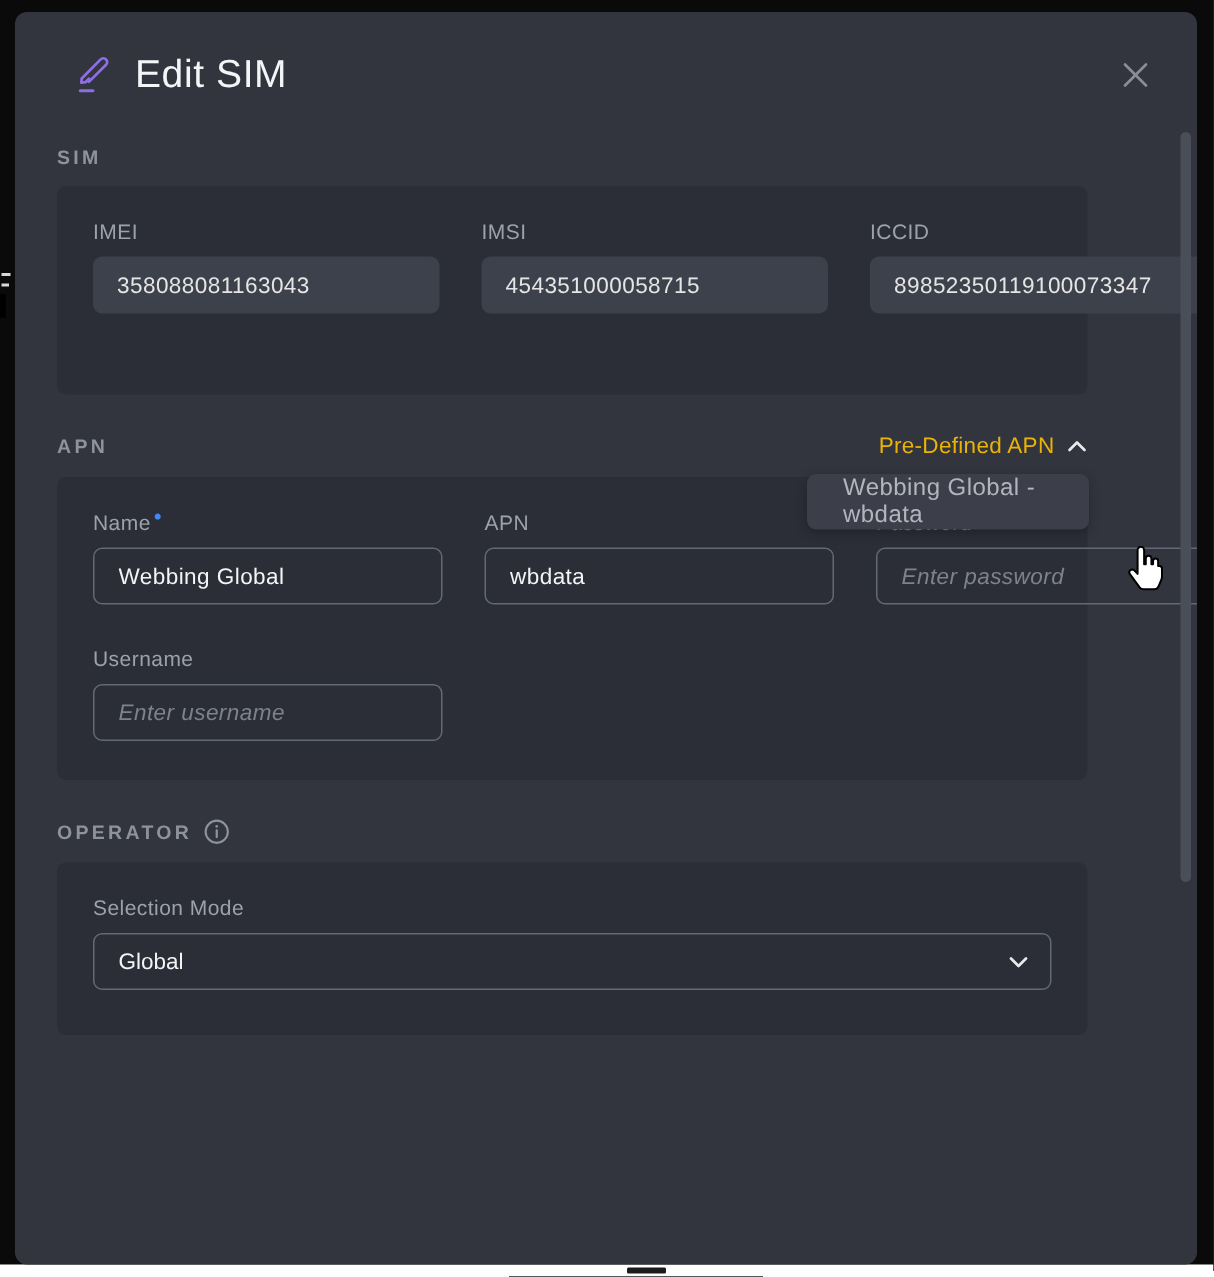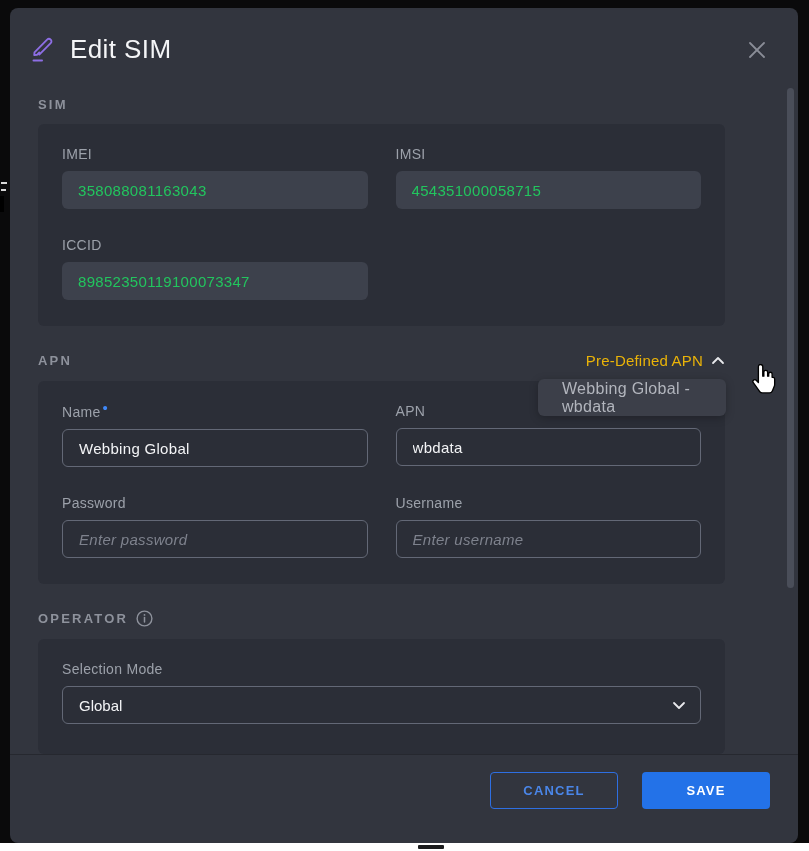--- a/index.html
+++ b/index.html
@@ -27,21 +27,21 @@
   
   .modal {
     position:absolute; left:10px; top:8px; width:788px; height:835px;
     background:#32353e;
     border-radius:8px;
     display:flex; flex-direction:column;
     overflow:hidden;
   }
   .modal-header {
     display:flex; align-items:center;
-    padding:26px 28px 10px 20px;
+    padding:26px 28px 10px 40px;
     flex:0 0 auto;
   }
   .pencil-wrap { width:28px; height:28px; margin-right:12px; flex:0 0 auto; }
   .modal-title {
     font-size:26px; font-weight:500; color:#f4f5f7; letter-spacing:.4px;
   }
   .close-btn {
     margin-left:auto; width:26px; height:26px; cursor:pointer;
     display:flex; align-items:center; justify-content:center;
   }
@@ -61,34 +61,34 @@
     color:#8e929c; text-transform:uppercase;
   }
   .info-icon { margin-left:8px; width:17px; height:17px; }
 
   .card {
     background:#2b2e37;
     border-radius:6px;
     padding:22px 24px 26px 24px;
   }
   .grid-2 {
-    display:grid; grid-template-columns:1fr 1fr; column-gap:24px; row-gap:22px;gap:28px;
+    display:grid; grid-template-columns:1fr 1fr 1fr; column-gap:24px; row-gap:22px;gap:28px;
   }
   .field { display:flex; flex-direction:column; }
   .field-label {
     font-size:14px; color:#9ca1aa; margin-bottom:9px; letter-spacing:.3px;
   }
   .req-dot { color:#3f88f8; font-size:15px; line-height:10px; vertical-align:4px; margin-left:2px; }
 
   input.filled {
     height:38px; border:none; outline:none;
     background:#3d414c; border-radius:6px;
     padding:0 16px;
     font-family:"Liberation Sans", sans-serif;
-    font-size:15px; color:#22c55e; letter-spacing:.3px;
+    font-size:15px; color:#e5e5e5; letter-spacing:.3px;
   }
   input.outlined {
     height:38px; outline:none;
     background:transparent;
     border:1px solid #62murs;
     border:1px solid #636876;
     border-radius:6px;
     padding:0 16px;
     font-family:"Liberation Sans", sans-serif;
     font-size:15px; color:#f3f4f6; letter-spacing:.3px;
@@ -271,24 +271,20 @@
             <svg viewBox="0 0 14 14" width="14" height="14">
               <polyline points="2,5 7,10 12,5" fill="none" stroke="#e8e9ec" stroke-width="1.8" stroke-linecap="round" stroke-linejoin="round"></polyline>
             </svg>
           </span>
         </div>
       </div>
     </div>
 
   </div>
 
-  <div class="modal-footer">
-    <button class="btn btn-cancel">CANCEL</button>
-    <button class="btn btn-save">SAVE</button>
-  </div>
 
   <div class="scroll-thumb"></div>
 </div>
 
 <div class="cursor">
   <svg viewBox="0 0 24 28" width="30" height="34">
     <path d="M8.2 2.2 c0-1 .8-1.8 1.8-1.8 s1.8 .8 1.8 1.8 V10 h.9 V6.8 c0-.9 .7-1.5 1.5-1.5 .9 0 1.6 .7 1.6 1.5 V10 h.9 V8.2 c0-.8 .6-1.4 1.4-1.4 .8 0 1.4 .6 1.4 1.4 V11 h.7 c.8 0 1.4 .6 1.4 1.4 v4.2 c0 .7-.1 1.4-.4 2 l-1.5 3.6 c-.4 1-1.3 1.6-2.4 1.6 h-5.8 c-.9 0-1.7-.4-2.2-1.1 L4 15.4 c-.5-.7-.4-1.6 .2-2.1 .7-.5 1.6-.5 2.2 .1 l1.8 1.9 V2.2 z" fill="#ffffff" stroke="#000000" stroke-width="1.1" stroke-linejoin="round"></path>
   </svg>
 </div>
 

